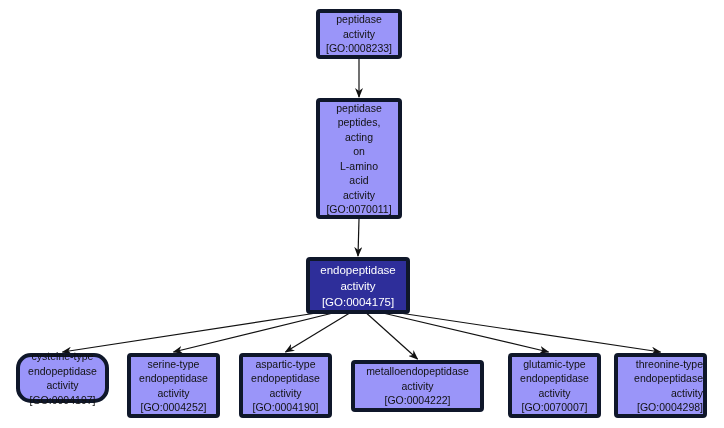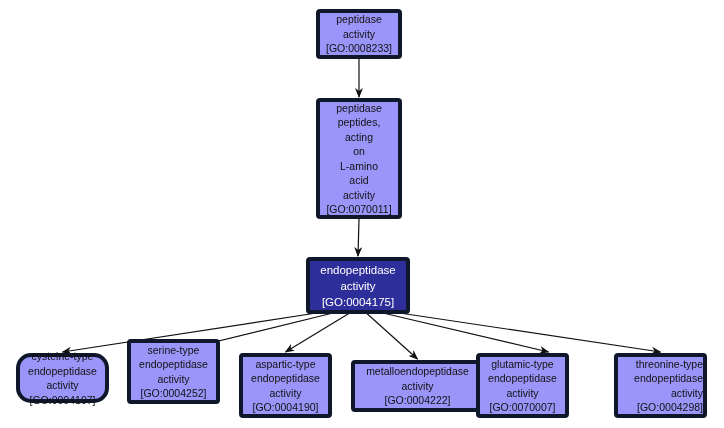--- a/index.html
+++ b/index.html
@@ -71,38 +71,38 @@
         <span>endopeptidase</span>
         <span>activity</span>
         <span>[GO:0004175]</span>
       </div>
       <div class="node" style="left: 16px; top: 353px; width: 93px; height: 50px; border-radius: 15px;">
         <span>cysteine-type</span>
         <span>endopeptidase</span>
         <span>activity</span>
         <span>[GO:0004197]</span>
       </div>
-      <div class="node" style="left: 127px; top: 339px; width: 93px; height: 65px;">
+      <div class="node" style="left: 127px; top: 353px; width: 93px; height: 65px;">
         <span>serine-type</span>
         <span>endopeptidase</span>
         <span>activity</span>
         <span>[GO:0004252]</span>
       </div>
       <div class="node" style="left: 239px; top: 353px; width: 93px; height: 65px;">
         <span>aspartic-type</span>
         <span>endopeptidase</span>
         <span>activity</span>
         <span>[GO:0004190]</span>
       </div>
       <div class="node" style="left: 351px; top: 360px; width: 133px; height: 52px;">
         <span>metalloendopeptidase</span>
         <span>activity</span>
         <span>[GO:0004222]</span>
       </div>
-      <div class="node" style="left: 476px; top: 353px; width: 93px; height: 65px;">
+      <div class="node" style="left: 508px; top: 353px; width: 93px; height: 65px;">
         <span>glutamic-type</span>
         <span>endopeptidase</span>
         <span>activity</span>
         <span>[GO:0070007]</span>
       </div>
       <div class="node" style="left: 614px; top: 353px; width: 93px; height: 65px; align-items: flex-end;">
         <span>threonine-type</span>
         <span>endopeptidase</span>
         <span>activity</span>
         <span>[GO:0004298]</span>

